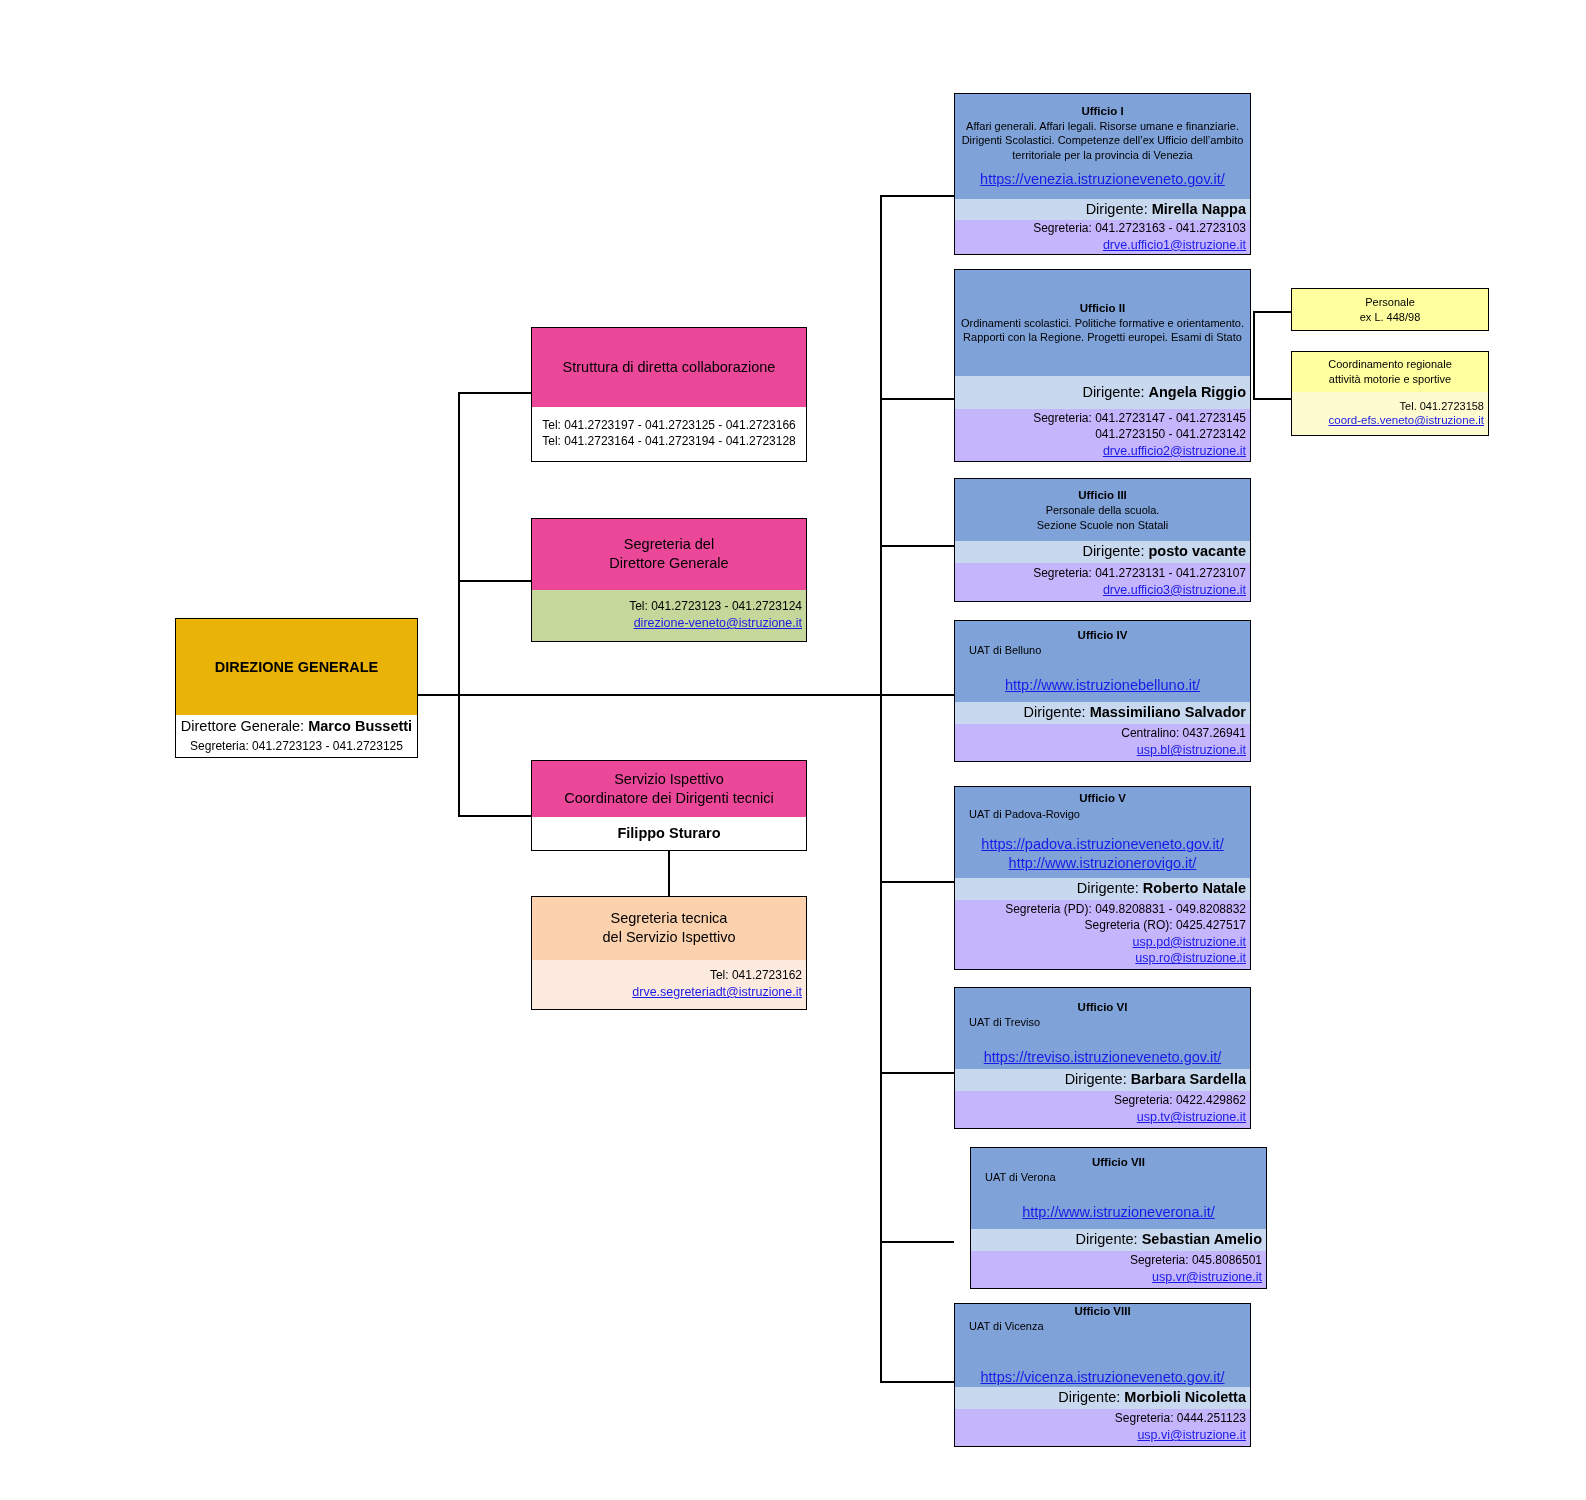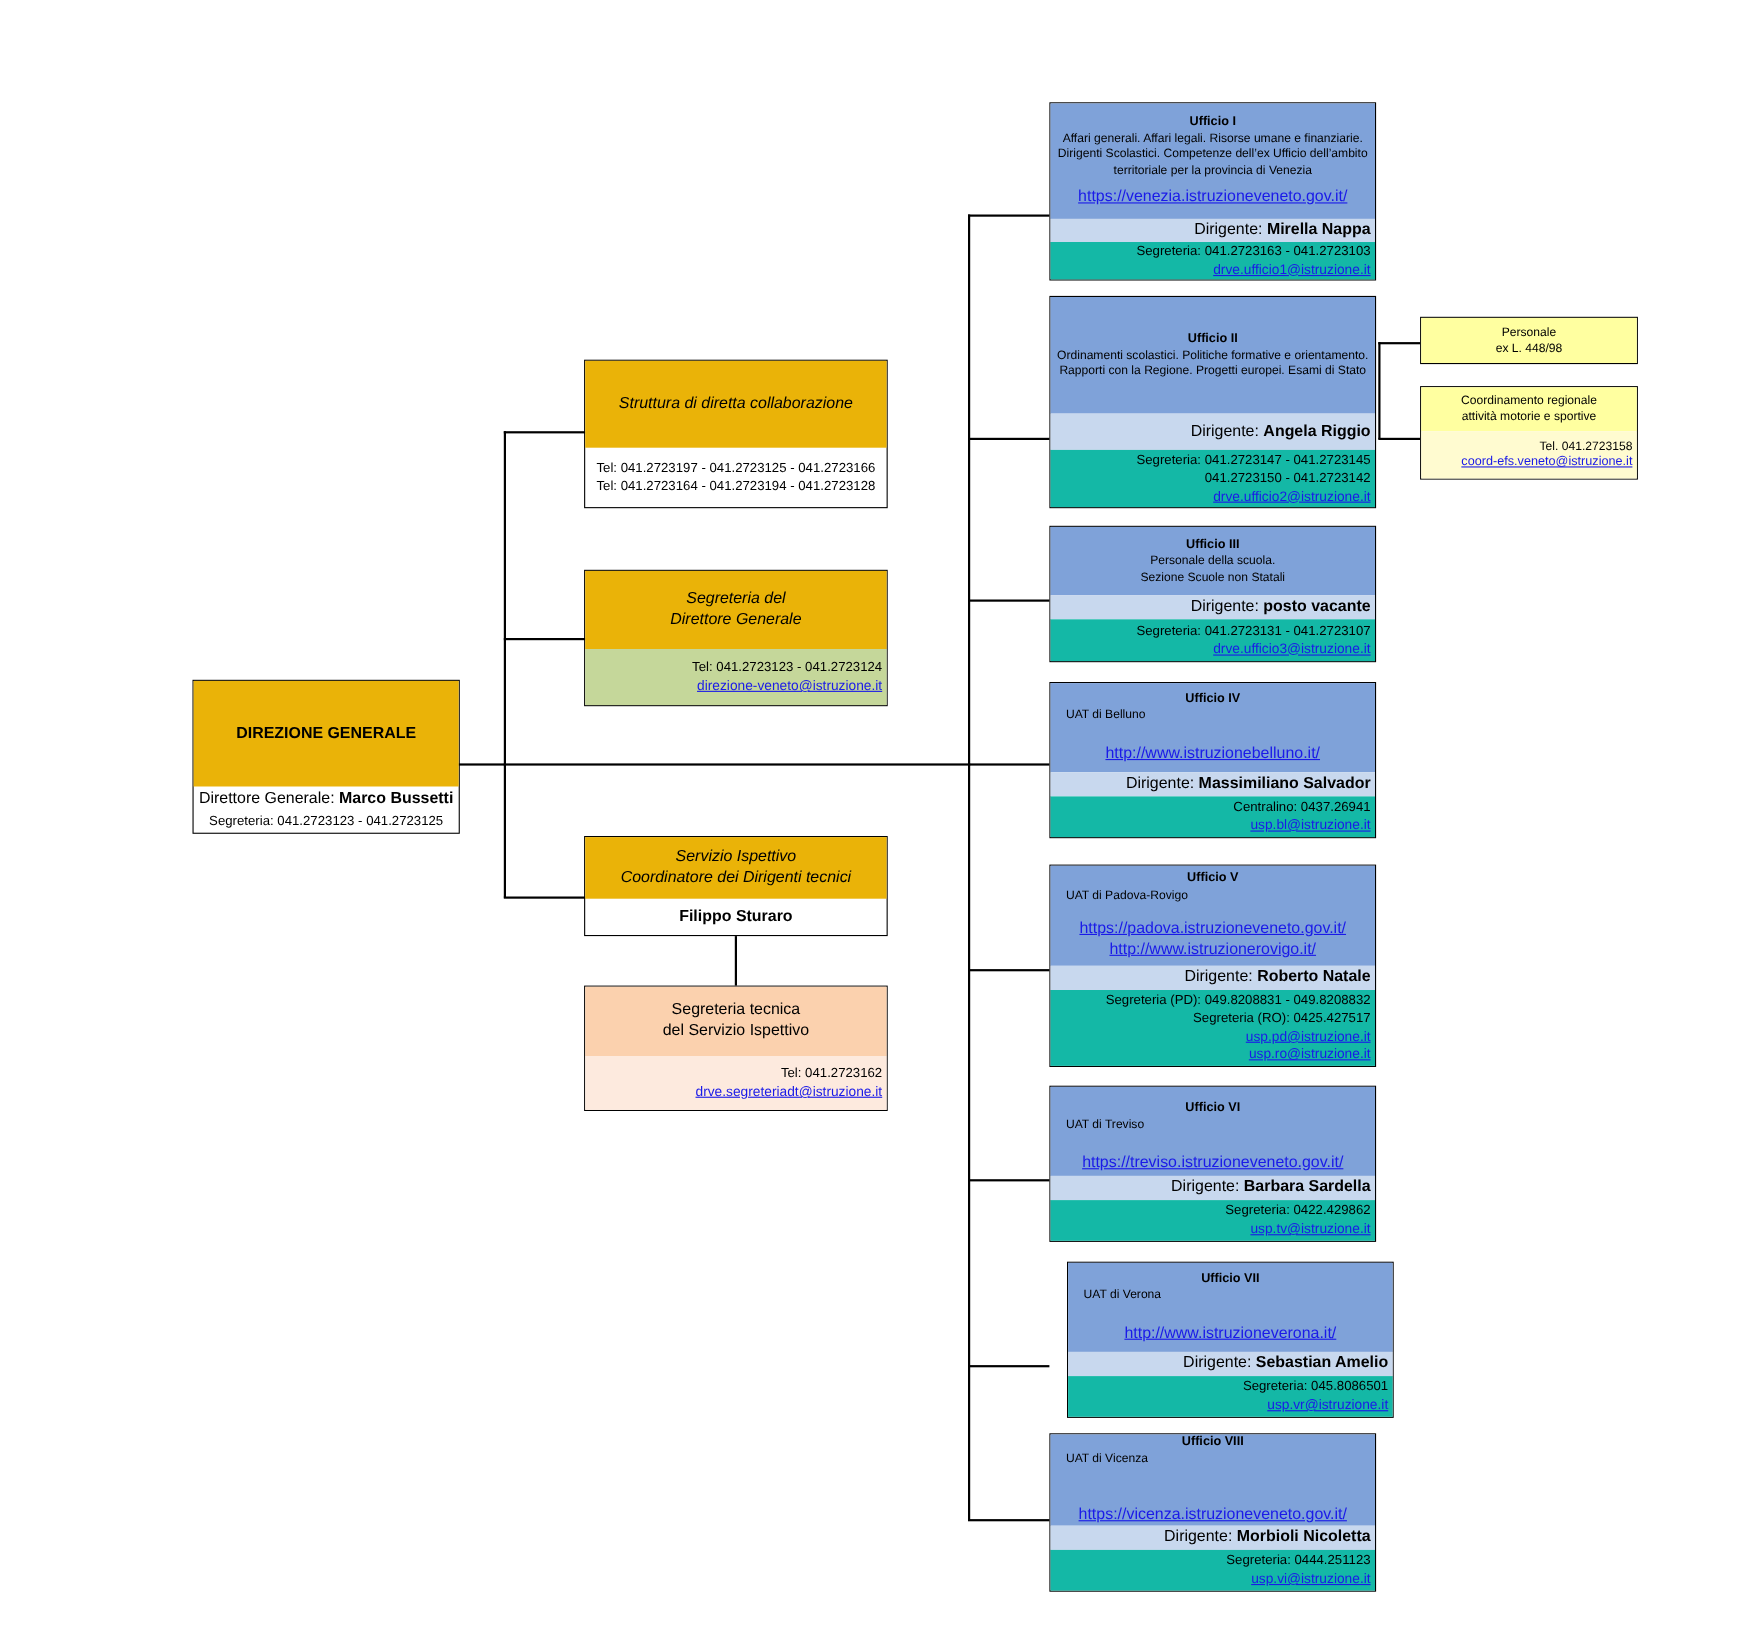--- a/index.html
+++ b/index.html
@@ -48,25 +48,25 @@
   .band.sub-center,
   .band.body-center {
     align-items: center;
     text-align: center;
   }
   .line { display: block; white-space: nowrap; line-height: 1.32; }
 
   
   .blue .head   { background: #7fa2d9; }
   .blue .sub    { background: #c8d8ee; }
-  .blue .body   { background: #14b8a6; }
+  .blue .body   { background: #c4b5fd; }
 
   .teal .head   { background: #eab308; }
 
-  .green .head  { background: #eab308; font-style: italic; }
+  .green .head  { background: #ec4899; }
   .green .body  { background: #c5d79a; }
 
   .orange .head { background: #fbd1ae; }
   .orange .body { background: #fdeade; }
 
   .yellow .head { background: #ffffa0; }
   .yellow .body { background: #fffbd0; }
 
   
   .t-title    { font-size: 11.5px; font-weight: bold; }

